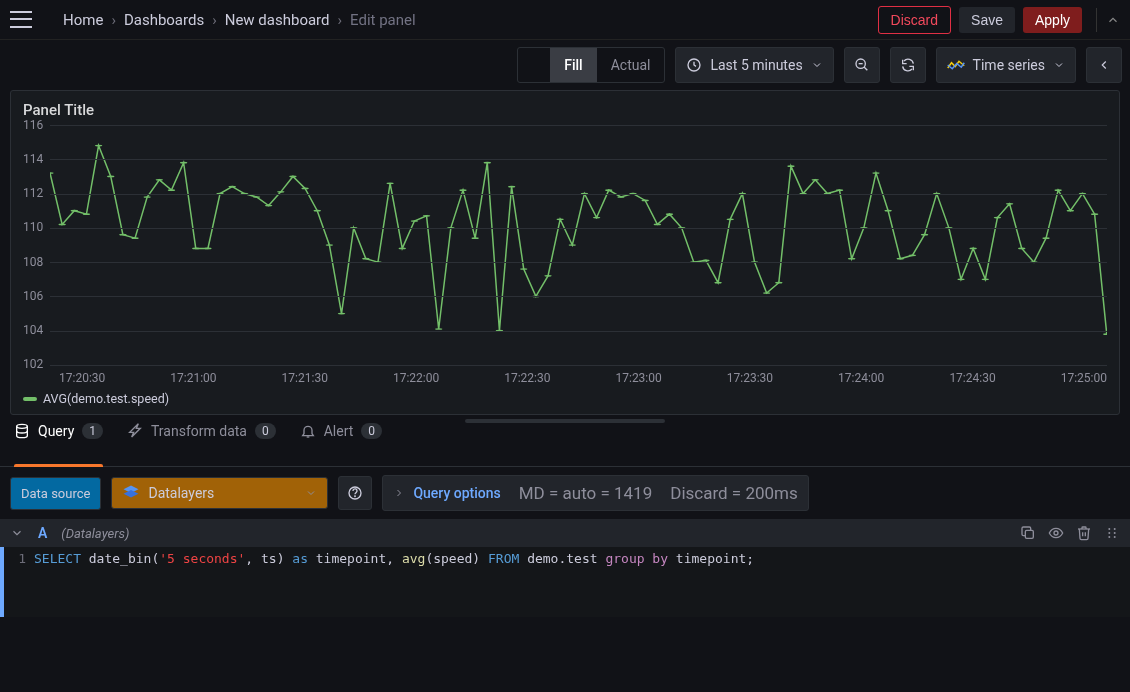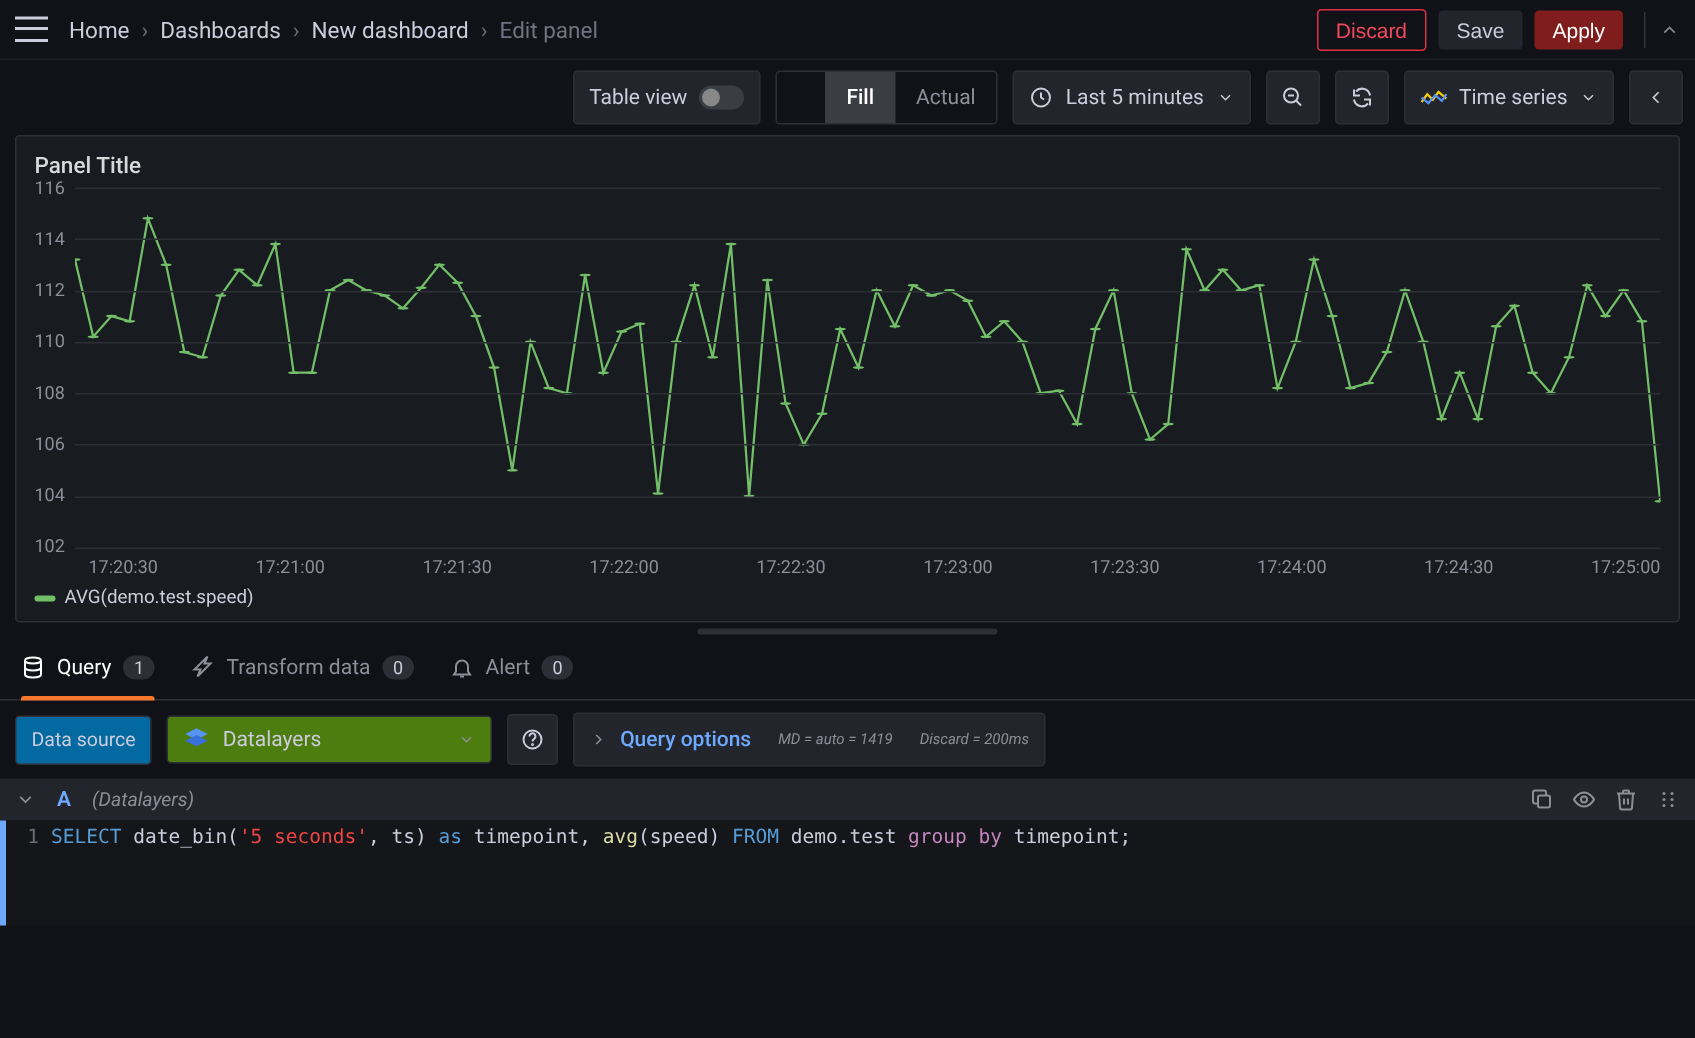--- a/index.html
+++ b/index.html
@@ -3,21 +3,21 @@
 <meta charset="utf-8">
 <style>
   * { box-sizing: border-box; margin: 0; padding: 0; }
   html, body { width: 1130px; height: 692px; background: #111217; color: #ccccdc; font-family: -apple-system, BlinkMacSystemFont, "Segoe UI", Roboto, sans-serif; font-size: 14px; overflow: hidden; }
   body { display: flex; flex-direction: column; }
 
   
   .topbar { display: flex; align-items: center; height: 40px; padding: 0 10px; border-bottom: 1px solid #222; }
   .hamburger { width: 22px; height: 22px; display:flex; flex-direction:column; justify-content:space-around; cursor:pointer; margin-right:14px;}
   .hamburger span { height:2px; background:#ccccdc; width:100%; }
-  .breadcrumbs { display:flex; align-items:center; gap:8px; font-size:15px; }
+  .breadcrumbs { display:flex; align-items:center; gap:8px; font-size:15px;margin-left:17px; }
   .crumb { color:#ccccdc; cursor:pointer; }
   .crumb.current { color:#727283; }
   .sep { color:#6c6c78; }
   .topbar-right { margin-left:auto; display:flex; align-items:center; gap:8px; }
   .btn { border:none; padding:5px 12px; border-radius:3px; font-size:14px; cursor:pointer; background:#22252b; color:#ccccdc;}
   .btn.discard { background:transparent; border:1px solid #e02f44; color:#f2495c; }
   .btn.apply { background:#7f1d1d; color:#fff; }
   .collapse-icon { width:24px; height:24px; display:flex; align-items:center; justify-content:center; cursor:pointer; color:#888; margin-left:6px; border-left:1px solid #333; padding-left:8px;}
 
   
@@ -42,33 +42,33 @@
   .x-axis { display:flex; justify-content:space-between; font-size:12px; color:#8e8e9b; margin-top:6px; margin-left:36px;}
   .legend { display:flex; align-items:center; gap:6px; font-size:12.5px; color:#ccccdc; margin-top:6px;}
   .legend-swatch { width:14px; height:4px; background:#73bf69; border-radius:2px;}
   svg.chart-svg { position:absolute; inset:0; width:100%; height:100%; }
 
   .resize-handle { height:8px; display:flex; align-items:center; justify-content:center;}
   .resize-handle div { width:200px; height:4px; background:#2c3036; border-radius:2px; margin-top:4px;}
 
   
   .tabs { display:flex; gap:24px; padding:0 14px; height:44px; align-items:center; border-bottom:1px solid #2c3036;}
-  .tab { display:flex; align-items:center; gap:8px; cursor:pointer; height:100%; color:#8e8e9b; position:relative;}
+  .tab { display:flex; align-items:flex-start; gap:8px; cursor:pointer; height:100%; color:#8e8e9b; position:relative;}
   .tab.active { color:#fff; }
   .tab.active::after { content:""; position:absolute; left:0; right:0; bottom:-1px; height:3px; background:#f8772c; border-radius:2px 2px 0 0;}
   .tab-icon { width:16px; height:16px; display:flex; align-items:center; justify-content:center; }
   .badge { background:#2c3036; color:#ccccdc; font-size:12px; padding:1px 7px; border-radius:10px;}
 
   
   .query-row { display:flex; align-items:center; gap:10px; padding:8px 10px; }
   .ds-label { background:#0369a1; border:1px solid #2c3036; padding:8px 10px; border-radius:3px; color:#ccccdc; font-size:13px;}
-  .ds-select { display:flex; align-items:center; gap:8px; background:#4d7c0f; border:1px solid #2c3036; padding:6px 10px; border-radius:3px; width:217px; cursor:pointer;}
+  .ds-select { display:flex; align-items:center; gap:8px; background:#a16207; border:1px solid #2c3036; padding:6px 10px; border-radius:3px; width:217px; cursor:pointer;}
   .ds-logo { width:18px; height:18px; }
   .qopt { color:#6ea9ff; font-weight:500; display:flex; align-items:center; gap:8px;}
-  .qopt-meta { color:#8e8e9b; font-size:10px; margin-left:10px;font-style:italic;}
+  .qopt-meta { color:#8e8e9b; font-size:17px; margin-left:10px;}
   .q-inspector { margin-left:auto; }
 
   
   .query-header { display:flex; align-items:center; gap:14px; background:#22252b; padding:6px 10px; }
   .query-letter { color:#6ea9ff; font-weight:600; }
   .query-ds-name { color:#8e8e9b; font-style:italic; font-size:13px;}
   .query-actions { margin-left:auto; display:flex; gap:12px; color:#8e8e9b;}
   .query-actions span { cursor:pointer; }
 
   
@@ -108,24 +108,20 @@
     <div class="collapse-icon">
       <svg width="14" height="14" viewBox="0 0 24 24" fill="none" stroke="currentColor" stroke-width="2">
           <polyline points="18 15 12 9 6 15"></polyline>
         </svg>
     </div>
   </div>
 </div>
 
 <div class="toolbar">
   <div class="toolbar-spacer"></div>
-  <div class="pill">
-    <span>Table view</span>
-    <div class="switch"></div>
-  </div>
   <div class="segmented">
     <div class="active">Fill</div>
     <div>Actual</div>
   </div>
   <div class="pill">
     <svg width="16" height="16" viewBox="0 0 24 24" fill="none" stroke="currentColor" stroke-width="2">
         <circle cx="12" cy="12" r="9"></circle>
         <polyline points="12 7 12 12 15 14"></polyline>
       </svg>
     <span>Last 5 minutes</span>

